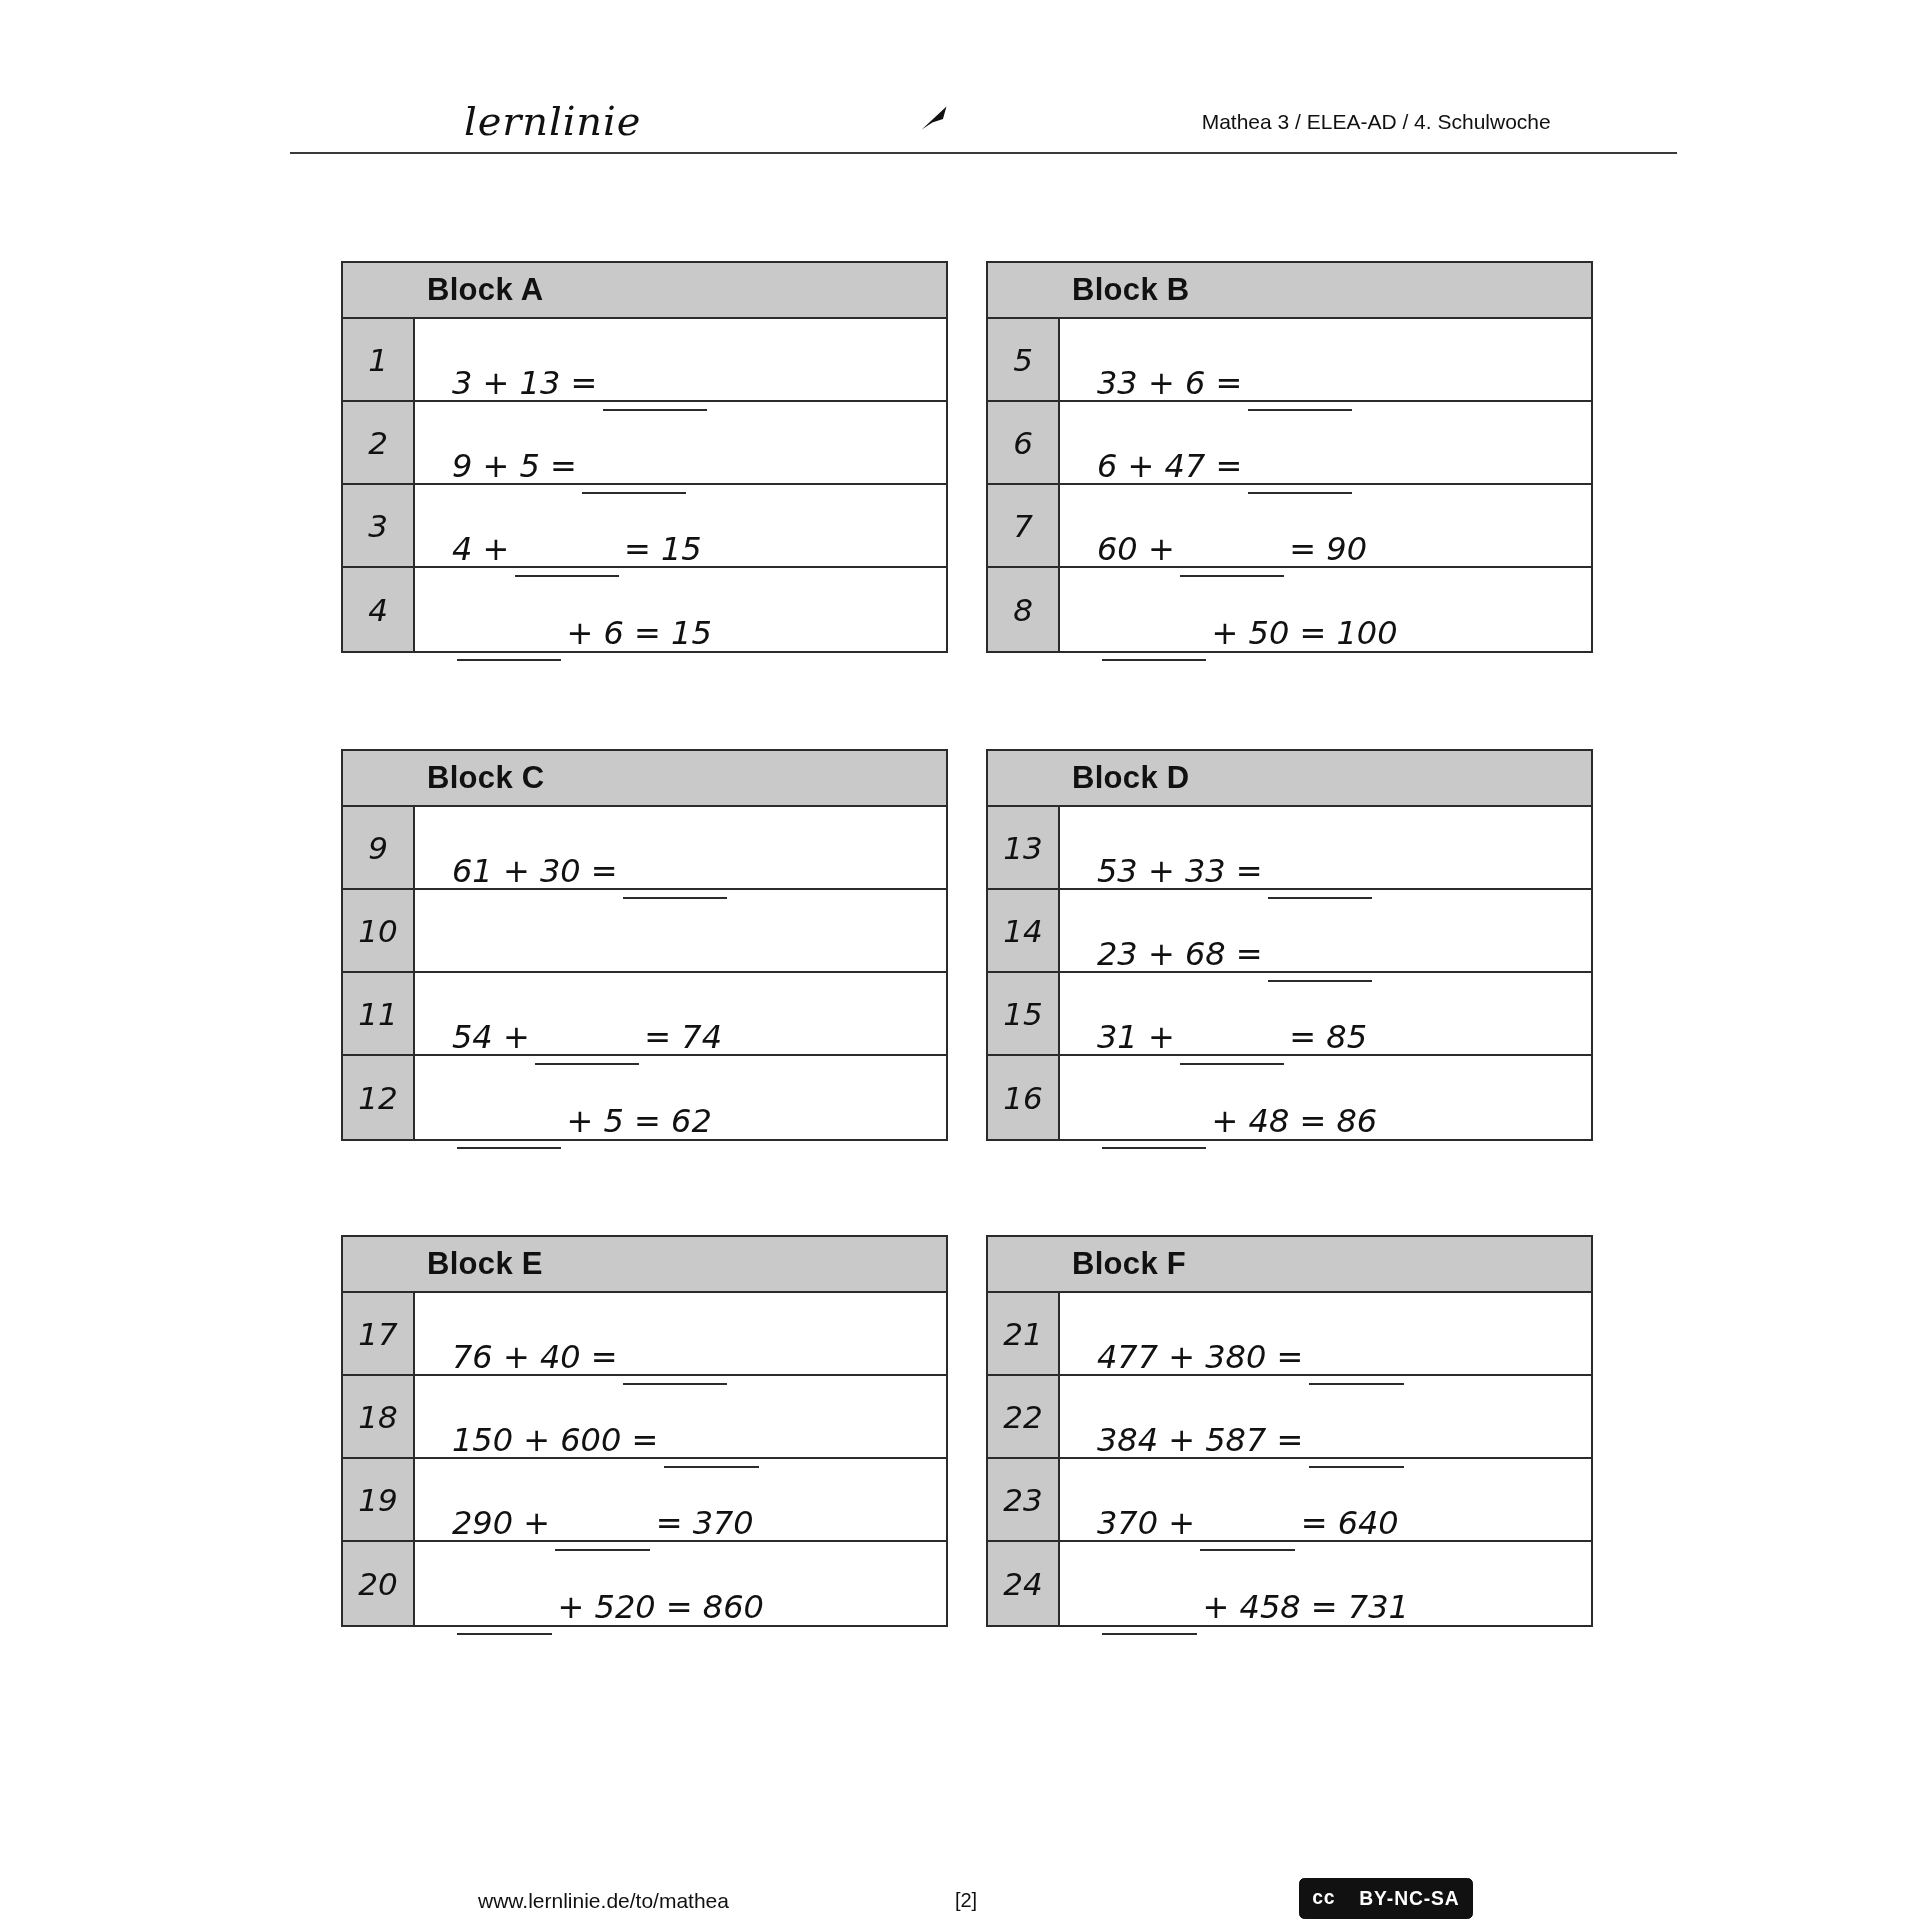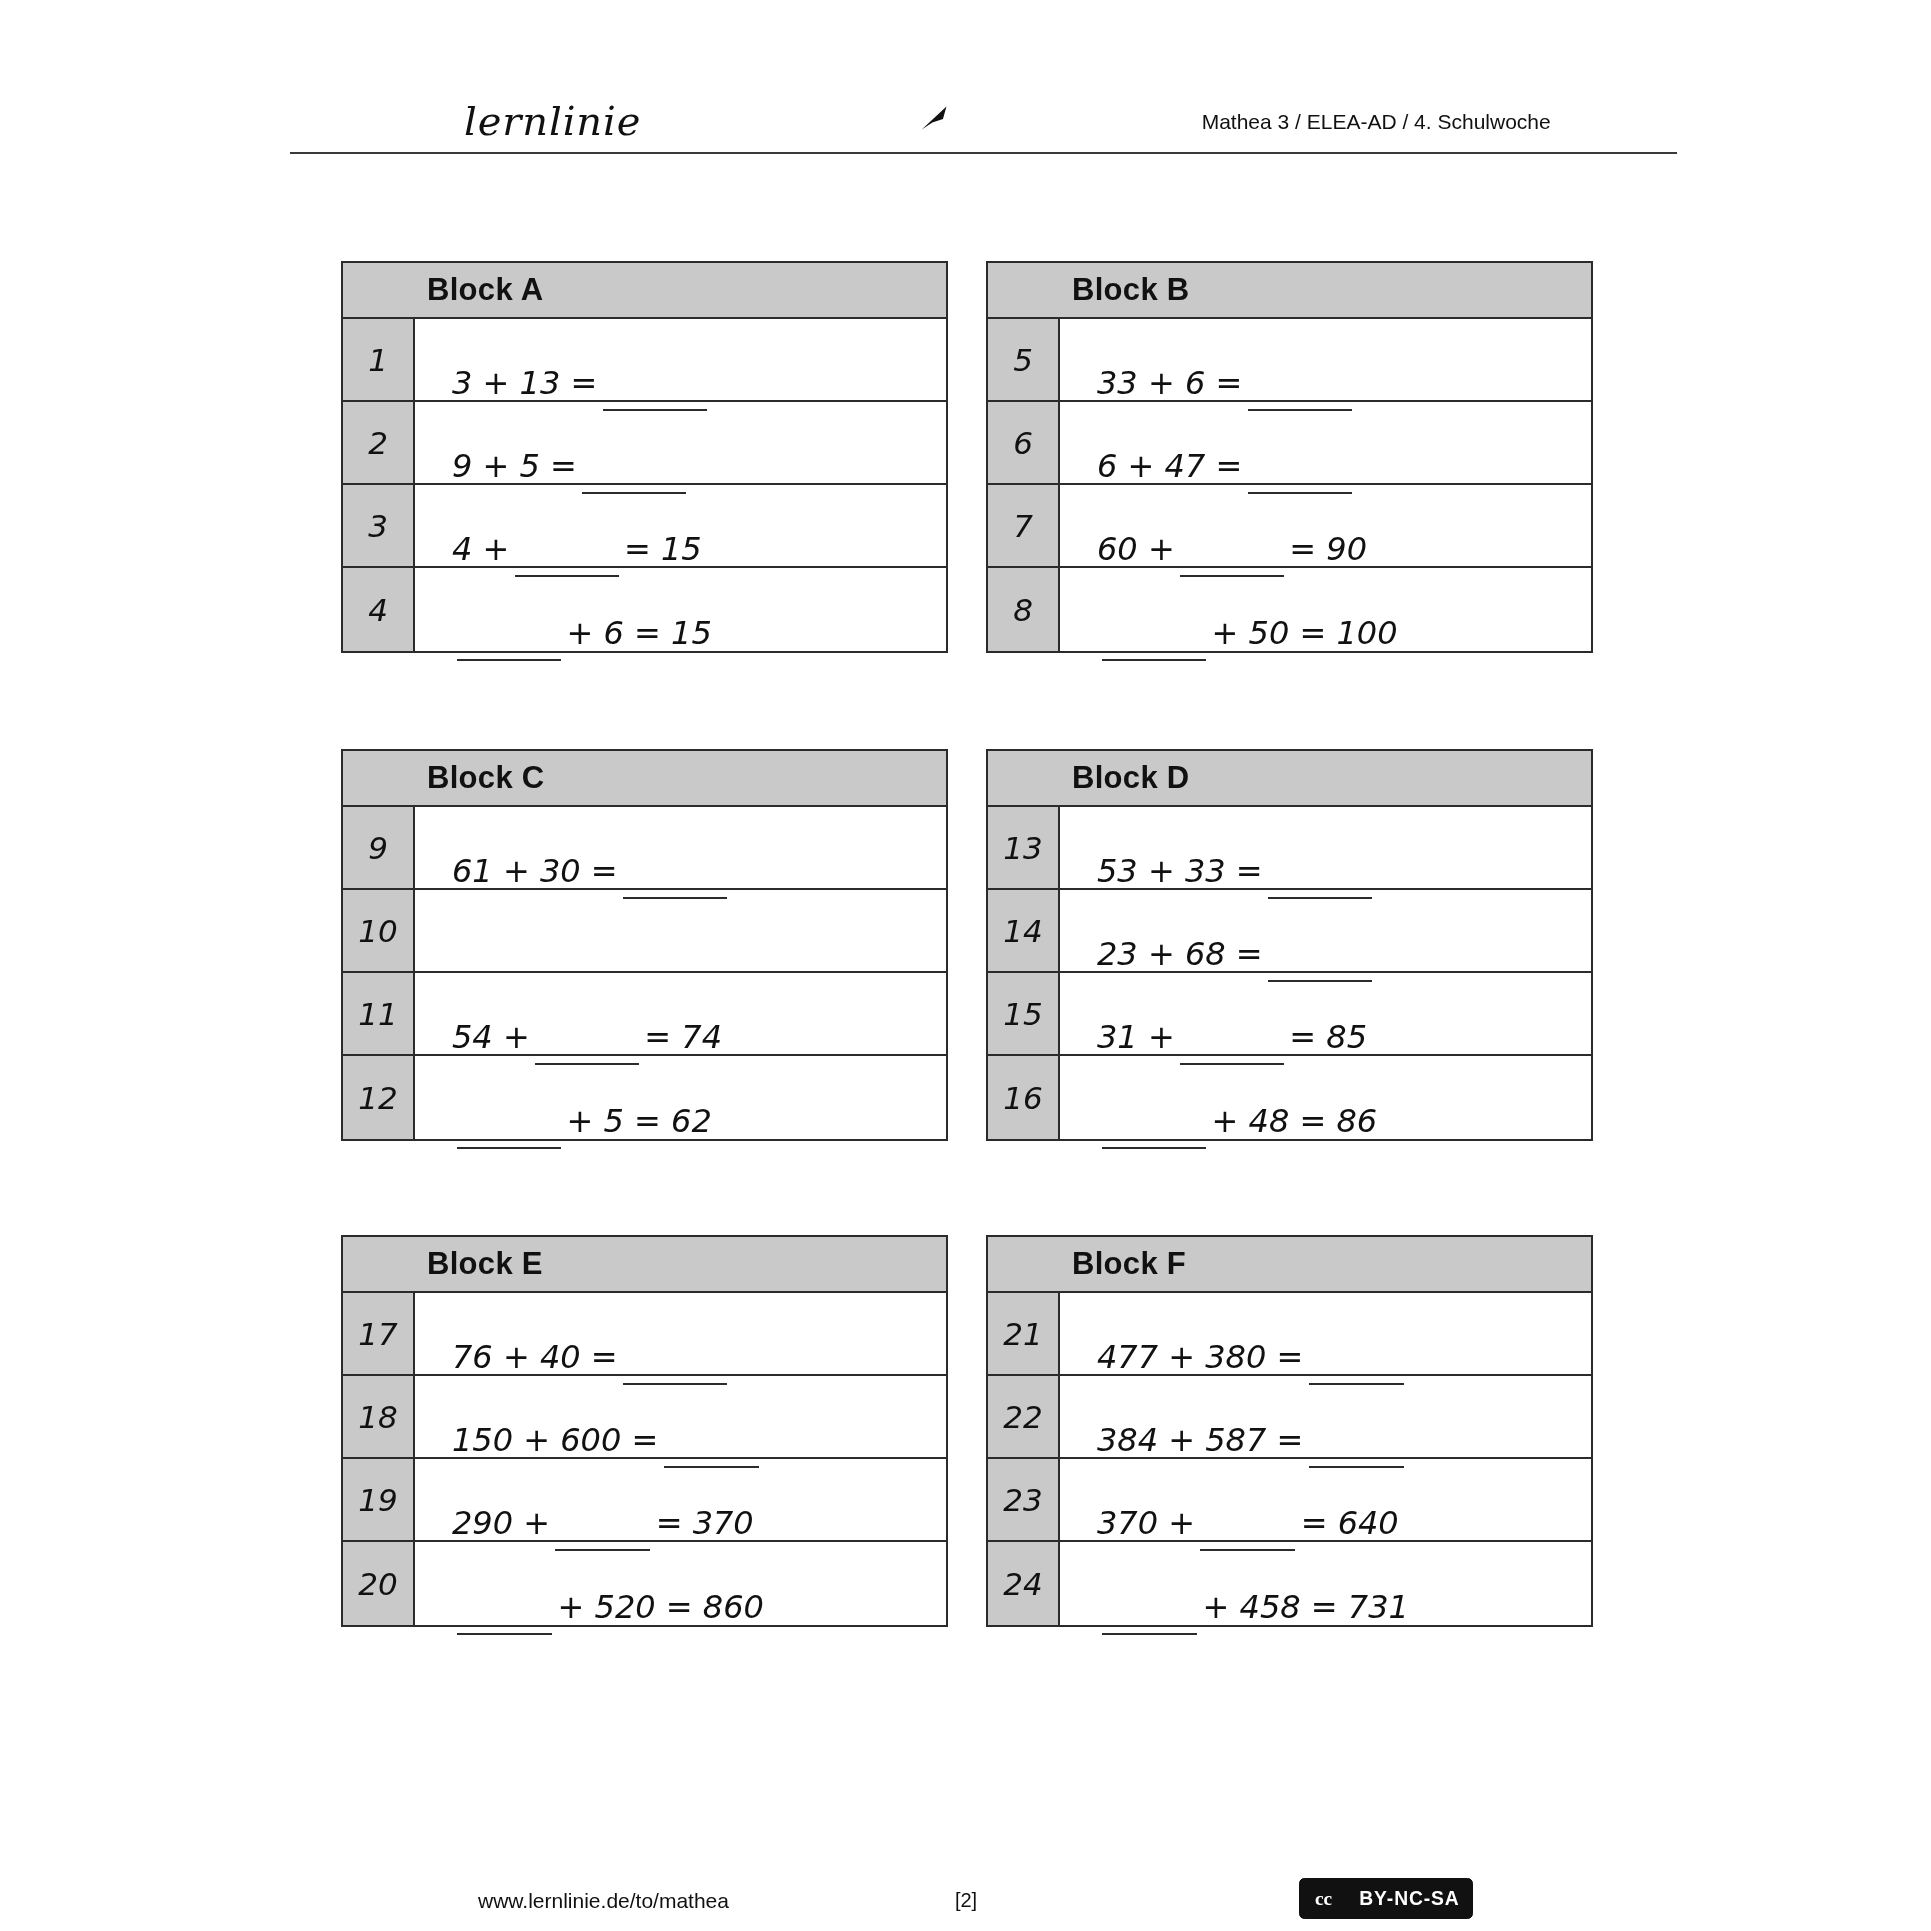--- a/index.html
+++ b/index.html
@@ -191,21 +191,21 @@
   }
   .cc-mark {
     background: #111;
     color: #fff;
     display: flex;
     align-items: center;
     justify-content: center;
     width: 47px;
     font-size: 19.3px;
     font-weight: bold;
-    font-family: Liberation Serif, serif;
+    font-family: Liberation Mono, monospace;
   }
   .cc-text {
     background: #111;
     color: #fff;
     display: flex;
     align-items: center;
     padding: 0 12.3px;
     font-size: 19.3px;
     font-weight: bold;
     letter-spacing: 0.9px;

